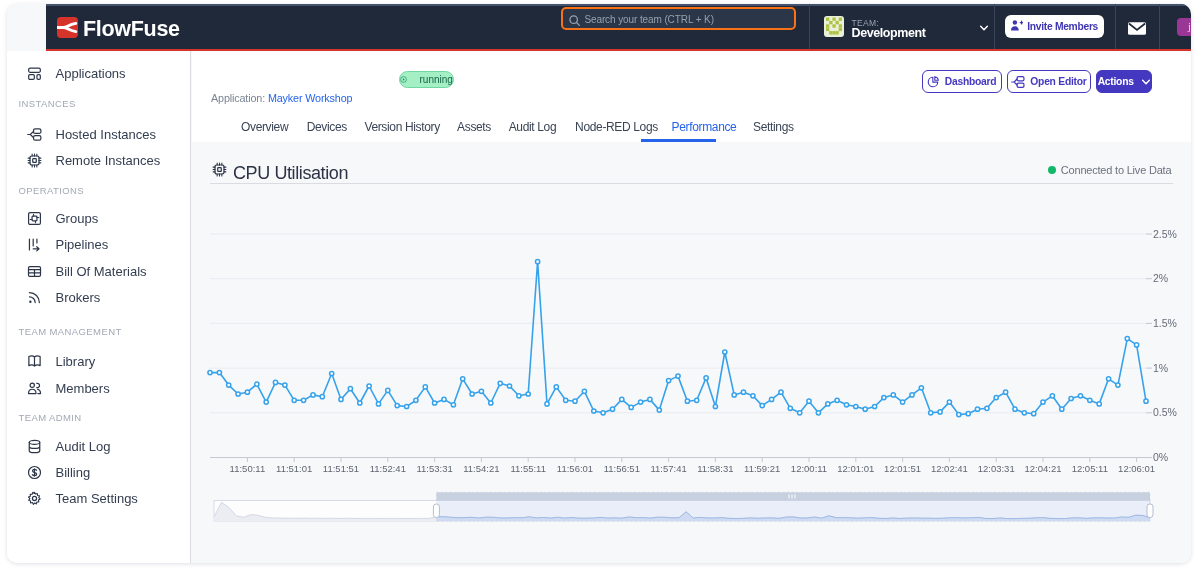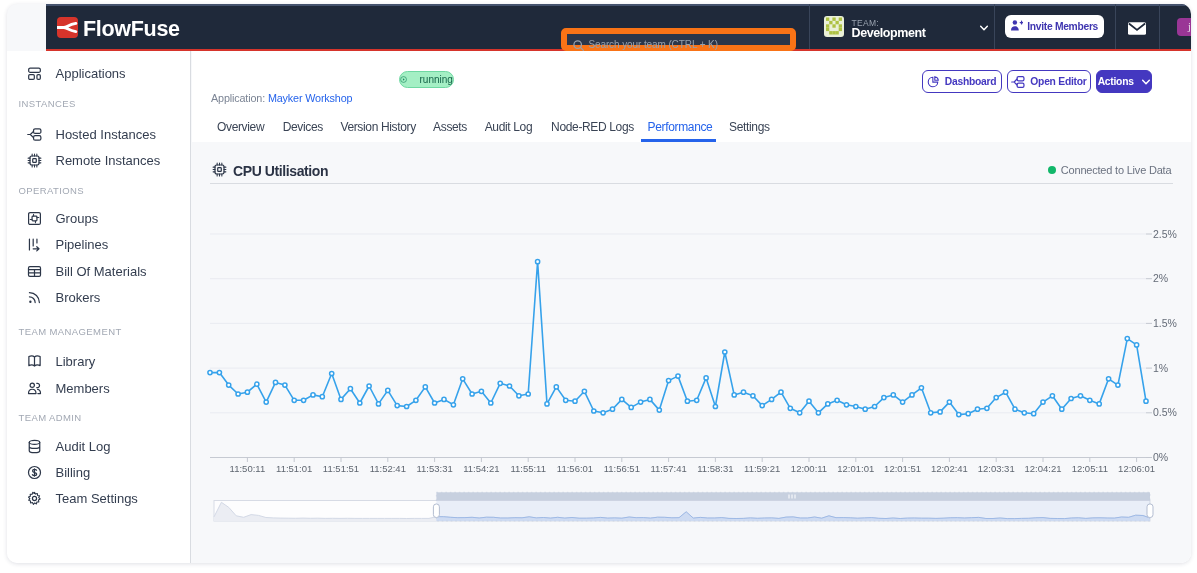--- a/index.html
+++ b/index.html
@@ -4,34 +4,34 @@
 <style>
   * { margin:0; padding:0; box-sizing:border-box; }
   html,body { width:1197px; height:573px; background:#fff; font-family:"Liberation Sans",sans-serif; }
   #win { position:absolute; left:7px; top:4px; width:1183.5px; height:559px; border-radius:10px; overflow:hidden; background:#f7f8fa; box-shadow:0 1px 4px rgba(40,50,80,0.15); }
   #hdr { position:absolute; left:0; top:0; width:100%; height:47px; background:#1f293a; border-bottom:2px solid #d6342b;margin-left:39px; }
   .hdiv { position:absolute; top:0; width:1px; height:45px; background:#39455a; }
   #side { position:absolute; left:0; top:47px; width:183.5px; height:512px; background:#fff; border-right:1px solid #d9dce1; }
   .sitem { position:absolute; left:19.5px; font-size:13px; color:#333d4f; display:flex; align-items:center; gap:14px; height:20px; white-space:nowrap; }
   .slabel { position:absolute; left:11.5px; font-size:9.5px; letter-spacing:0.4px; color:#a2a8b3; }
   .sitem svg { flex:0 0 auto; }
-  .tab { position:absolute; top:68.5px; font-size:12px; letter-spacing:-0.35px; color:#3a4455; white-space:nowrap; }
+  .tab { position:absolute; top:68.5px; font-size:12px; letter-spacing:-0.35px; color:#3a4455; white-space:nowrap;margin-left:24px; }
   .btn { position:absolute; top:19.4px; height:22.6px; border:1px solid #4438c0; border-radius:6px; background:#fff; color:#4438c0; font-weight:bold; font-size:10.3px; letter-spacing:-0.25px; display:flex; align-items:center; justify-content:center; gap:5px; white-space:nowrap; }
 </style>
 </head>
 <body>
 <div id="win">
   <div id="hdr">
 <div style="position:absolute;left:0;top:0;width:100%;height:1.5px;background:#45536e"></div>
 <svg width="21" height="21" viewBox="0 0 24 24" style="position:absolute;left:11.3px;top:13.4px">
         <rect width="24" height="24" rx="4.5" fill="#d6342b"></rect>
         <path d="M-0.5,12 H7.5 M7.5,12 C11.5,12 12.6,8.8 21.5,7.3 M7.5,12 C11.5,12 12.6,15.2 21.5,16.7" stroke="#fff" stroke-width="3.4" fill="none" stroke-linecap="round"></path>
       </svg>
 <div style="position:absolute;left:37px;top:13px;font-size:21.5px;font-weight:bold;color:#fff;letter-spacing:-0.3px">FlowFuse</div>
-<div style="position:absolute;left:515.4px;top:24px;width:235px;height:22.5px;background:#2b3649;border:6px solid #f97316;border-radius:5px">
+<div style="position:absolute;left:515.4px;top:3px;width:235px;height:22.5px;background:#2b3649;border:2px solid #f97316;border-radius:5px">
         <svg width="13" height="13" viewBox="0 0 16 16" style="position:absolute;left:5px;top:4.5px">
           <circle cx="7" cy="7" r="4.6" fill="none" stroke="#97a0ac" stroke-width="1.6"></circle>
           <path d="M10.5,10.5 L14,14" stroke="#97a0ac" stroke-width="1.6" stroke-linecap="round"></path>
         </svg>
         <span style="position:absolute;left:21px;top:5px;font-size:10px;letter-spacing:-0.1px;color:#97a0ac">Search your team (CTRL + K)</span>
       </div>
 <div class="hdiv" style="left:762.5px"></div>
 <div class="hdiv" style="left:948px"></div>
 <div class="hdiv" style="left:1068.8px"></div>
 <div class="hdiv" style="left:1113.4px"></div>
@@ -208,21 +208,21 @@
 <div class="tab" style="left:477.7px;">Audit Log</div>
 <div class="tab" style="left:544.1px;">Node-RED Logs</div>
 <div class="tab" style="left:640.6px;color:#2563eb">Performance</div>
 <div class="tab" style="left:722.1px;">Settings</div>
 <div style="position:absolute;left:634.4px;top:87.8px;width:74.6px;height:3px;background:#2563eb"></div>
 <div style="position:absolute;left:205px;top:111px"><svg width="15" height="15" viewBox="0 0 16 16" fill="none" stroke="#2c3648" stroke-width="1.3" stroke-linecap="round" stroke-linejoin="round">
           <rect x="3.2" y="3.2" width="9.6" height="9.6" rx="1.8"></rect>
           <rect x="6.1" y="6.1" width="3.8" height="3.8" rx="0.7"></rect>
           <path d="M5.5,1.2v2 M8,1.2v2 M10.5,1.2v2 M5.5,12.8v2 M8,12.8v2 M10.5,12.8v2 M1.2,5.5h2 M1.2,8h2 M1.2,10.5h2 M12.8,5.5h2 M12.8,8h2 M12.8,10.5h2" stroke-width="1.15"></path>
         </svg></div>
-<div style="position:absolute;left:226px;top:112px;font-size:14px;letter-spacing:-0.4px;font-weight:bold;color:#2b3345">CPU Utilisation</div>
+<div style="position:absolute;left:226px;top:112px;font-size:18px;letter-spacing:-0.4px;font-weight:normal;color:#2b3345">CPU Utilisation</div>
 <div style="position:absolute;left:203px;top:132px;width:963px;height:1px;background:#d9dce1"></div>
 <div style="position:absolute;left:1040.5px;top:114.5px;width:8.6px;height:8.6px;border-radius:50%;background:#12b76a"></div>
 <div style="position:absolute;left:1053.8px;top:113px;font-size:11px;letter-spacing:-0.2px;color:#6b7280">Connected to Live Data</div>
 </div>
 </div>
 <svg width="1197" height="573" viewBox="0 0 1197 573" style="position:absolute;left:0;top:0" font-family="'Liberation Sans', sans-serif">
 <line x1="210.0" y1="412.8" x2="1146" y2="412.8" stroke="#e9ebf1" stroke-width="1"></line>
 <line x1="1146" y1="412.8" x2="1152" y2="412.8" stroke="#c4c8d0" stroke-width="1"></line>
 <text x="1153" y="416.3" font-size="10.5" fill="#646b77">0.5%</text>
 <line x1="210.0" y1="368.1" x2="1146" y2="368.1" stroke="#e9ebf1" stroke-width="1"></line>

